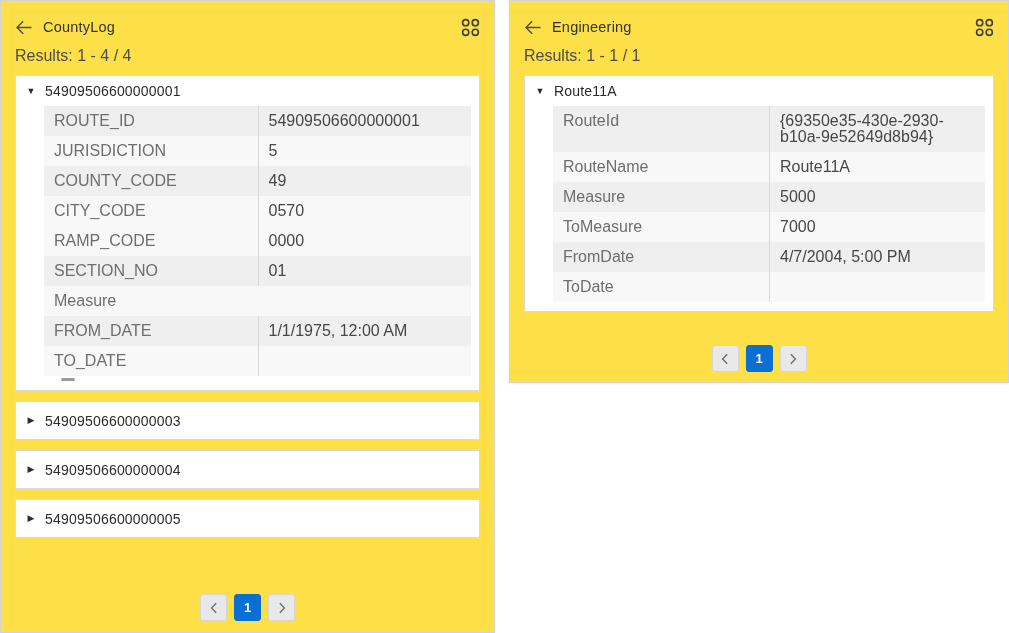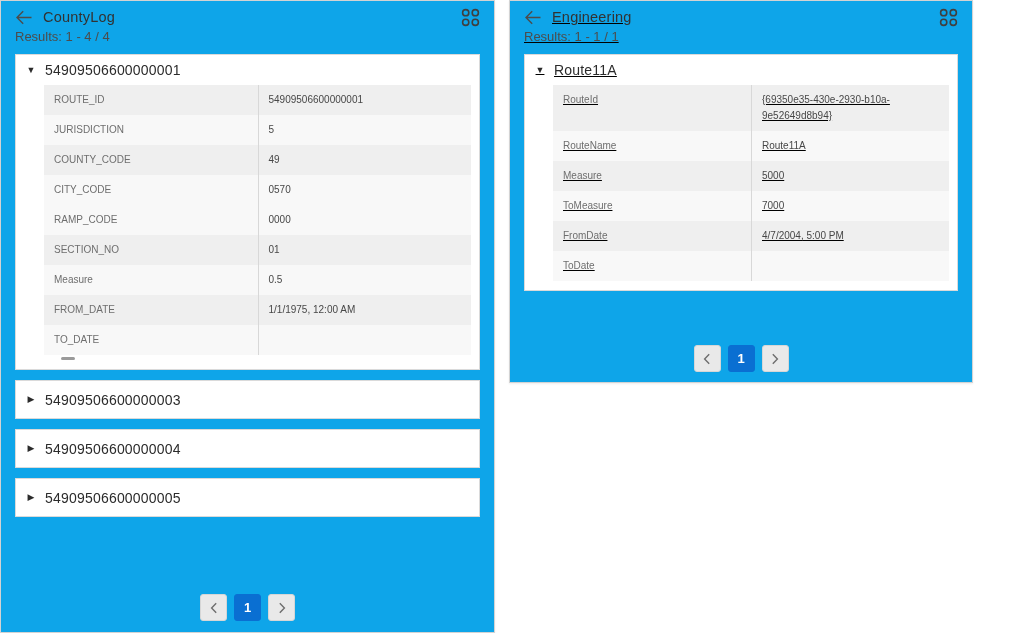--- a/index.html
+++ b/index.html
@@ -1,43 +1,43 @@
 <!DOCTYPE html>
 <html style="--accent: #0a6fd2;"><head>
 <meta charset="utf-8">
 <style>
   html,body{margin:0;padding:0;background:#ffffff;}
   body{font-family:"Liberation Sans","DejaVu Sans",sans-serif;-webkit-font-smoothing:antialiased;}
   .app{position:relative;width:1009px;height:633px;background:#ffffff;overflow:hidden;}
 
-  .panel{position:absolute;background:#0ea5e9;border:1px solid #d3d3d3;box-sizing:border-box;
-         padding:4px 14px 0;box-shadow:0 1px 2px rgba(0,0,0,.07);}
+  .panel{position:absolute;background:#fde047;border:1px solid #d3d3d3;box-sizing:border-box;
+         padding:14px 14px 0;box-shadow:0 1px 2px rgba(0,0,0,.07);}
   .panel-left{left:0;top:0;width:495px;height:633px;}
-  .panel-right{left:509px;top:0;width:464px;height:383px;text-decoration:underline;}
+  .panel-right{left:509px;top:0;width:500px;height:383px;}
 
   .panel-header{display:flex;align-items:center;gap:11px;height:24px;}
   .back-btn{display:flex;align-items:center;cursor:pointer;flex:0 0 auto;}
   .panel-title{font-size:14.5px;color:#323232;letter-spacing:.2px;}
   .grid-btn{margin-left:auto;display:flex;align-items:center;cursor:pointer;}
 
-  .results{font-size:13px;color:#4c4c4c;}
+  .results{margin-top:8px;font-size:16px;color:#4c4c4c;}
 
   .feature-list{margin-top:10px;}
   .card{border:1px solid #dadada;background:#fff;box-sizing:border-box;}
   .card + .card{margin-top:10px;}
   .card-header{display:flex;align-items:center;gap:9px;height:30px;padding:0 10px;cursor:pointer;}
   .card.collapsed .card-header{height:37px;}
   .caret{font-size:9px;color:#2b2b2b;width:10px;text-align:center;flex:0 0 auto;line-height:1;}
   .card-title{font-size:14px;color:#2b2b2b;letter-spacing:.2px;}
 
   .attr-table{margin:0 8px 0 28px;}
   .attr-row{display:flex;}
   .attr-row.odd{background:#efefef;}
   .attr-row.even{background:#f8f8f8;}
-  .attr-label,.attr-value{width:50%;box-sizing:border-box;padding:7px 10px;font-size:10px;
+  .attr-label,.attr-value{width:50%;box-sizing:border-box;padding:7px 10px;font-size:16px;
                           line-height:16px;min-height:30px;}
   .attr-label{color:#6e6e6e;}
   .attr-value{color:#474747;border-left:1px solid #d8d8d8;overflow-wrap:break-word;}
 
   .scroll-thumb{width:14px;height:3px;border-radius:2px;background:#9a9a9a;margin:2px 0 0 45px;}
   .card-bottom-pad{height:9px;}
 
   .pagination{position:absolute;left:0;right:0;bottom:11px;display:flex;justify-content:center;gap:7px;}
   .panel-right .pagination{bottom:10px;}
   .page-btn{width:27px;height:27px;border-radius:3px;border:1px solid #d6d6d6;background:#e9e9e9;
@@ -96,21 +96,20 @@
             <div class="attr-row even">
               <div class="attr-label">RAMP_CODE</div>
               <div class="attr-value">0000</div>
             </div>
             <div class="attr-row odd">
               <div class="attr-label">SECTION_NO</div>
               <div class="attr-value">01</div>
             </div>
             <div class="attr-row even">
               <div class="attr-label">Measure</div>
-              <div class="attr-value">0.5</div>
             </div>
             <div class="attr-row odd">
               <div class="attr-label">FROM_DATE</div>
               <div class="attr-value">1/1/1975, 12:00 AM</div>
             </div>
             <div class="attr-row even">
               <div class="attr-label">TO_DATE</div>
               <div class="attr-value"></div>
             </div>
           </div>

